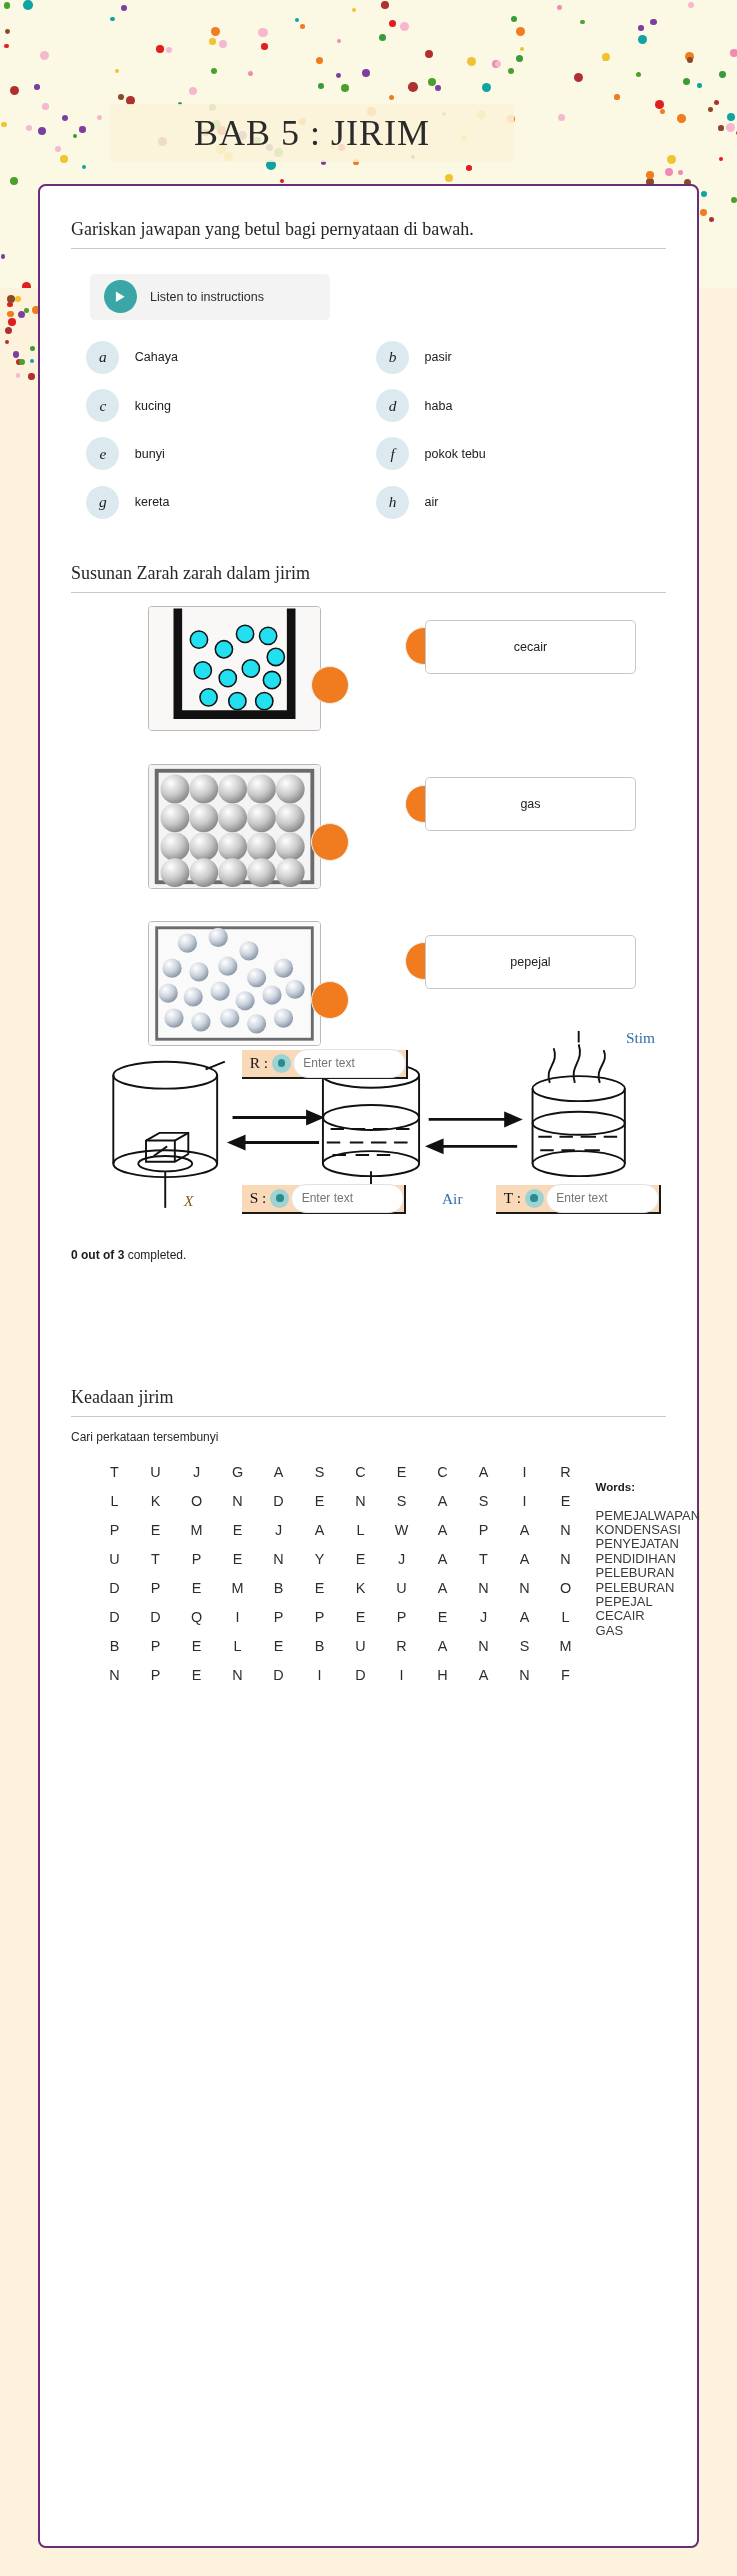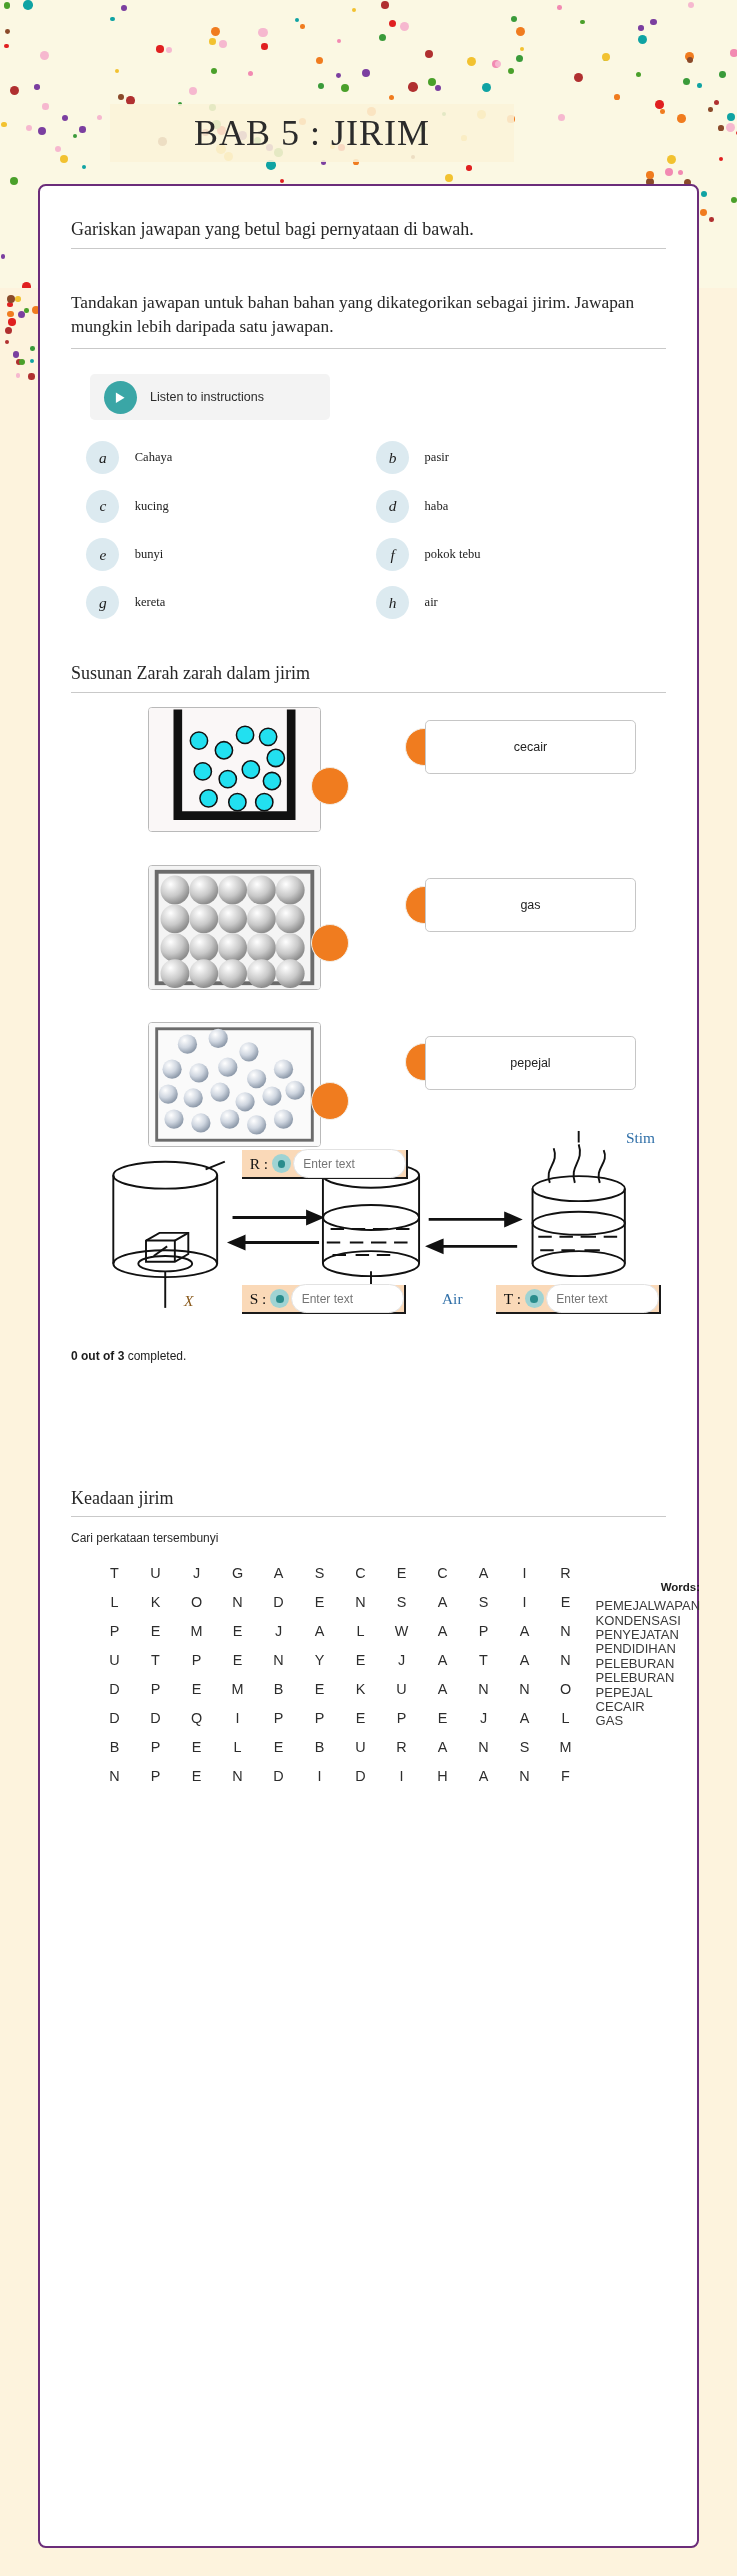--- a/index.html
+++ b/index.html
@@ -127,21 +127,21 @@
   .opt .badge {
     width: 33px; height: 33px; border-radius: 50%;
     background: #dceaf0;
     display: flex; align-items: center; justify-content: center;
     font-family: "Liberation Serif", serif;
     font-style: italic;
     font-size: 15.4px;
     color: #1d1d1d;
     flex: 0 0 33px;
   }
-  .opt .opt-label { font-size: 12.5px; color: #202020; font-family: Liberation Serif, serif; }
+  .opt .opt-label { font-size: 12.5px; color: #202020; }
 
   
   #match-sub { margin-top: 15.4px; font-size: 12px; color: #2a2a2a; }
 
   #match-area {
     margin-top: 13.5px;
     position: relative;
     height: 413px;
   }
   .diagram-wrap {
@@ -287,21 +287,21 @@
   }
   .ws-row { display: flex; }
   .ws-cell {
     width: 41px; height: 29px;
     display: flex; align-items: center; justify-content: center;
     font-size: 14.4px;
     color: #2d2d2d;
     cursor: pointer;
   }
   #ws-words { margin-left: 9.6px; padding-top: 23px; }
-  #ws-words .wl-title { font-size: 11.5px; font-weight: bold; color: #1c1c1c; margin-bottom: 6px; text-align: right; }
+  #ws-words .wl-title { font-size: 11.5px; font-weight: bold; color: #1c1c1c; margin-bottom: 16px; }
   #ws-words .wl-item { font-size: 13px; color: #3a3a3a; line-height: 14.4px; }
 </style>
 </head>
 <body>
 
 <div id="confetti-band">
     <span class="dot" style="width: 4.4px; height: 4.4px; left: 520px; top: 47px; background: rgb(242, 194, 48);"></span>
     <span class="dot" style="width: 5px; height: 5px; left: 416px; top: 200px; background: rgb(240, 124, 31);"></span>
     <span class="dot" style="width: 8px; height: 8px; left: 727px; top: 113px; background: rgb(15, 163, 163);"></span>
     <span class="dot" style="width: 5.2px; height: 5.2px; left: 407px; top: 275px; background: rgb(224, 32, 32);"></span>
@@ -516,21 +516,20 @@
 <div id="title-banner">
   <span class="title-text">BAB 5 : JIRIM</span>
 </div>
 
 <div id="worksheet-card">
   <div class="card-inner">
 
     <div class="sec-head">Gariskan jawapan yang betul bagi pernyataan di bawah.</div>
 
 
-    <div id="instr2">Tandakan jawapan untuk bahan bahan yang dikategorikan sebagai jirim. Jawapan mungkin lebih daripada satu jawapan.</div>
 
     <div id="listen-btn">
       <span class="play-circle">
         <svg width="13.5" height="13.5" viewBox="0 0 14 14">
             <polygon points="3,1.5 12,7 3,12.5" fill="#ffffff"></polygon>
           </svg>
       </span>
       <span class="listen-label">Listen to instructions</span>
     </div>
 

